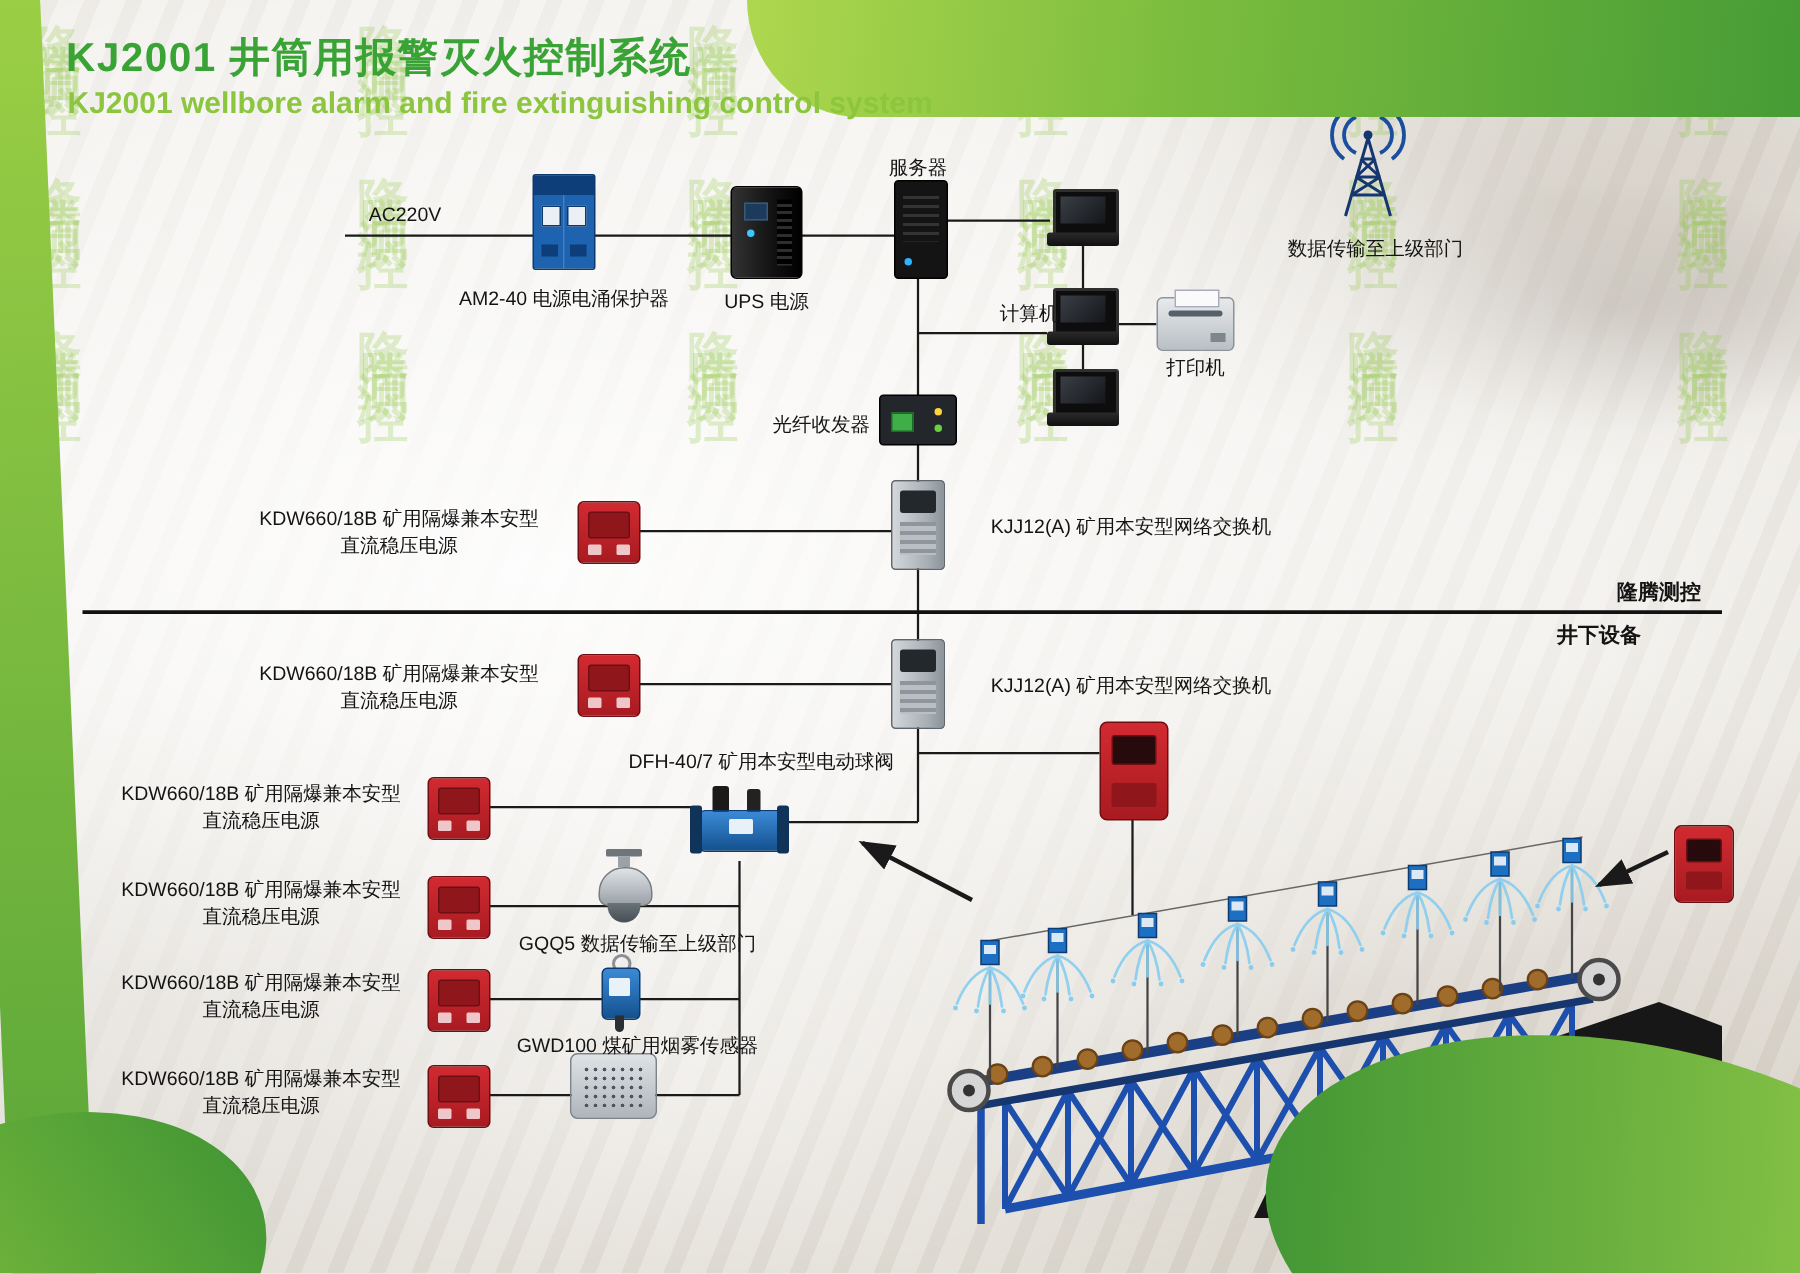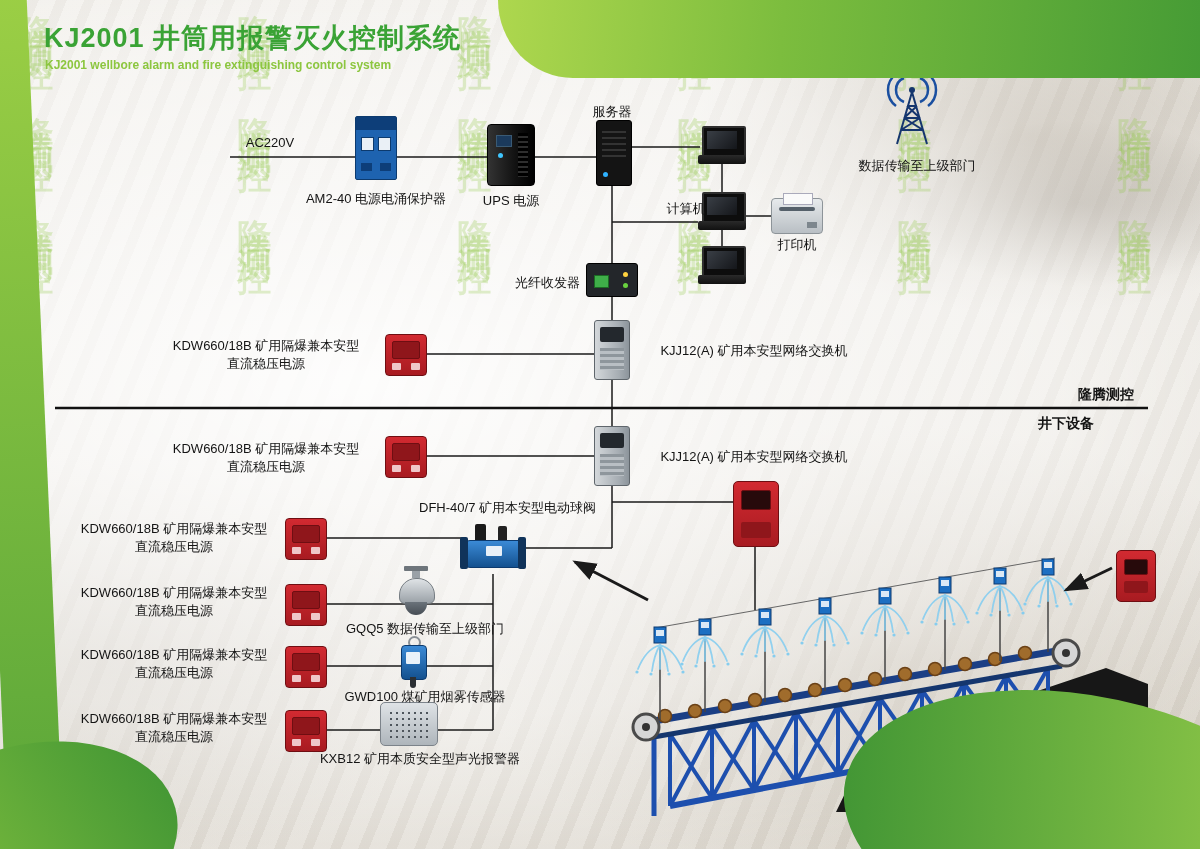--- a/index.html
+++ b/index.html
@@ -23,21 +23,21 @@
       background:linear-gradient(95deg,#aed74e,#7cbd3e 40%,#459b35);border-bottom-left-radius:75px 78px;}
   .stripe-left{position:absolute;left:-30px;top:-16px;width:56px;height:920px;z-index:8;
       background:linear-gradient(180deg,#9ccf45,#55a338);transform:rotate(-2.5deg);transform-origin:top left;}
   .corner-bl{position:absolute;left:-120px;bottom:-96px;width:300px;height:200px;z-index:8;
       background:linear-gradient(70deg,#8cc63f,#3f9434);border-radius:50%;transform:rotate(-14deg);}
   .corner-br{position:absolute;right:-140px;bottom:-118px;width:500px;height:270px;z-index:8;
       background:linear-gradient(260deg,#9ed14c,#3f9434);border-radius:50%;transform:rotate(12deg);}
   
   .title{position:absolute;left:44px;top:20px;z-index:9;font-weight:bold;font-size:27px;
          letter-spacing:1px;color:#3aa335;}
-  .subtitle{position:absolute;left:45px;top:58px;z-index:9;font-weight:bold;font-size:12px;color:#8cc63f;}
+  .subtitle{position:absolute;left:45px;top:58px;z-index:9;font-weight:bold;font-size:20px;color:#8cc63f;}
   
   .lbl{position:absolute;z-index:5;font-size:13px;line-height:18px;color:#141414;
        text-align:center;white-space:nowrap;}
   .lbl span{display:block;}
   .lbl.bold{font-weight:bold;font-size:14px;text-align:left;}
   .lbl.left{text-align:center;}
   .lbl.right{text-align:right;}
   
   .dev{position:absolute;z-index:4;}
   .dev i{position:absolute;display:block;}
@@ -375,21 +375,20 @@
       <span>KDW660/18B 矿用隔爆兼本安型</span>
       <span>直流稳压电源</span>
     </div>
 
   <div class="lbl bold" style="left:1078px;top:385px;width:72px">隆腾测控</div>
   <div class="lbl bold" style="left:1038px;top:414px;width:72px">井下设备</div>
 
   <div class="lbl" style="left:395px;top:499px;width:225px">DFH-40/7 矿用本安型电动球阀</div>
   <div class="lbl" style="left:330px;top:620px;width:190px">GQQ5 数据传输至上级部门</div>
   <div class="lbl" style="left:325px;top:688px;width:200px">GWD100 煤矿用烟雾传感器</div>
-  <div class="lbl" style="left:305px;top:750px;width:230px">KXB12 矿用本质安全型声光报警器</div>
 
   <div class="band-top"></div>
   <div class="stripe-left"></div>
   <div class="corner-bl"></div>
   <div class="corner-br"></div>
   <div class="title">KJ2001 井筒用报警灭火控制系统</div>
   <div class="subtitle">KJ2001 wellbore alarm and fire extinguishing control system</div>
 </div>
 
 </body></html>

